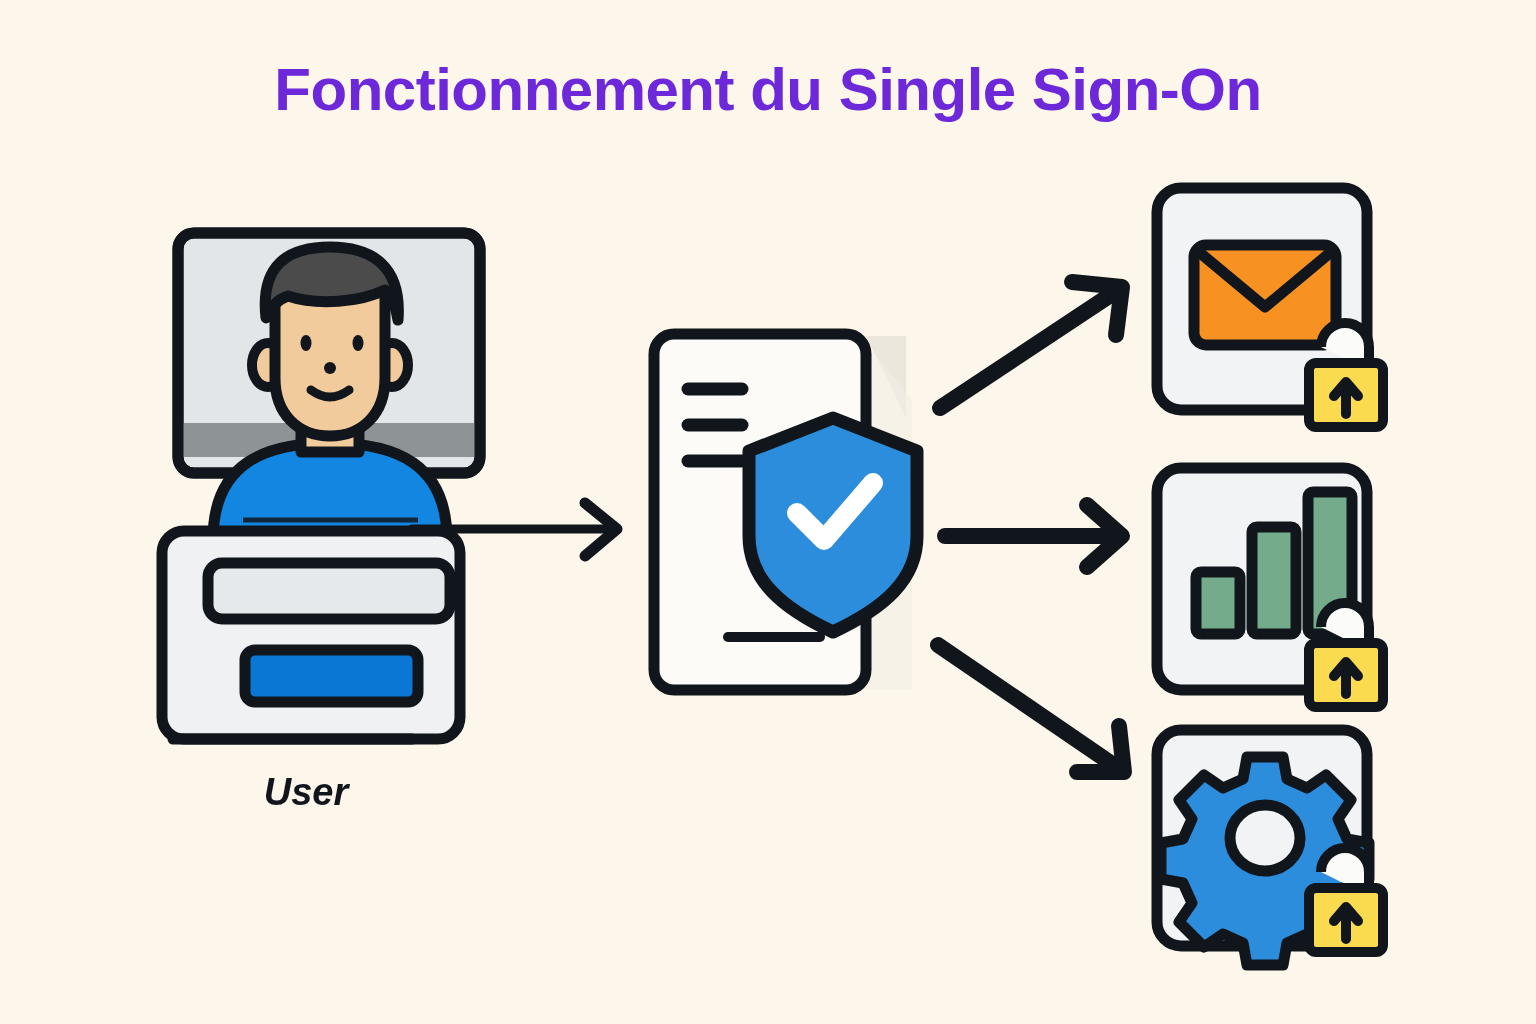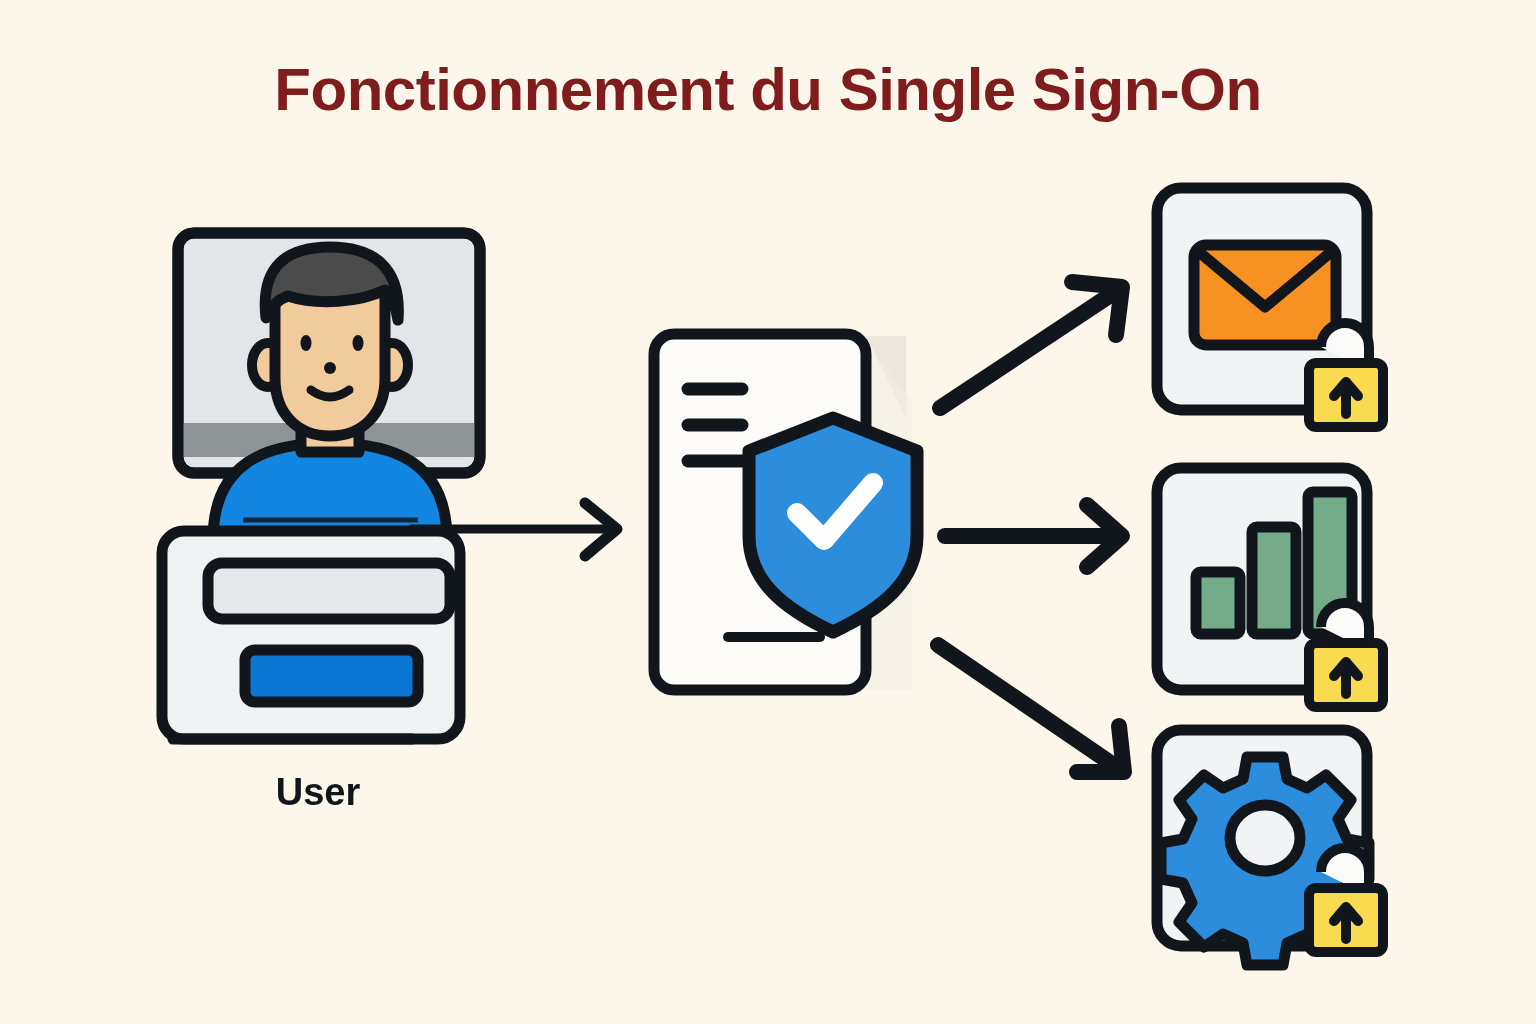--- a/index.html
+++ b/index.html
@@ -11,35 +11,35 @@
   }
   #stage { position: relative; width: 1536px; height: 1024px; }
 
   
   #title {
     position: absolute;
     left: 0; right: 0; top: 55px;
     text-align: center;
     font-size: 60px;
     font-weight: bold;
-    color: #7f1d1d;
+    color: #6d28d9;
     letter-spacing: -0.5px;
   }
 
   
   .node-label {
     position: absolute;
     text-align: center;
     font-size: 38px;
     font-weight: bold;
     color: #11161d;
     line-height: 1.18;
     white-space: pre-line;
   }
-  #user-label { left: 168px; width: 300px; top: 770px; }
+  #user-label { left: 156px; width: 300px; top: 770px; font-style: italic; }
   #idp-label  { left: 590px; width: 370px; top: 740px; }
 
   
   svg.layer {
     position: absolute;
     left: 0; top: 0;
     width: 1536px; height: 1024px;
     overflow: visible;
   }
   .stroke-dark { stroke: #11161d; fill: none; stroke-linecap: round; stroke-linejoin: round; }

